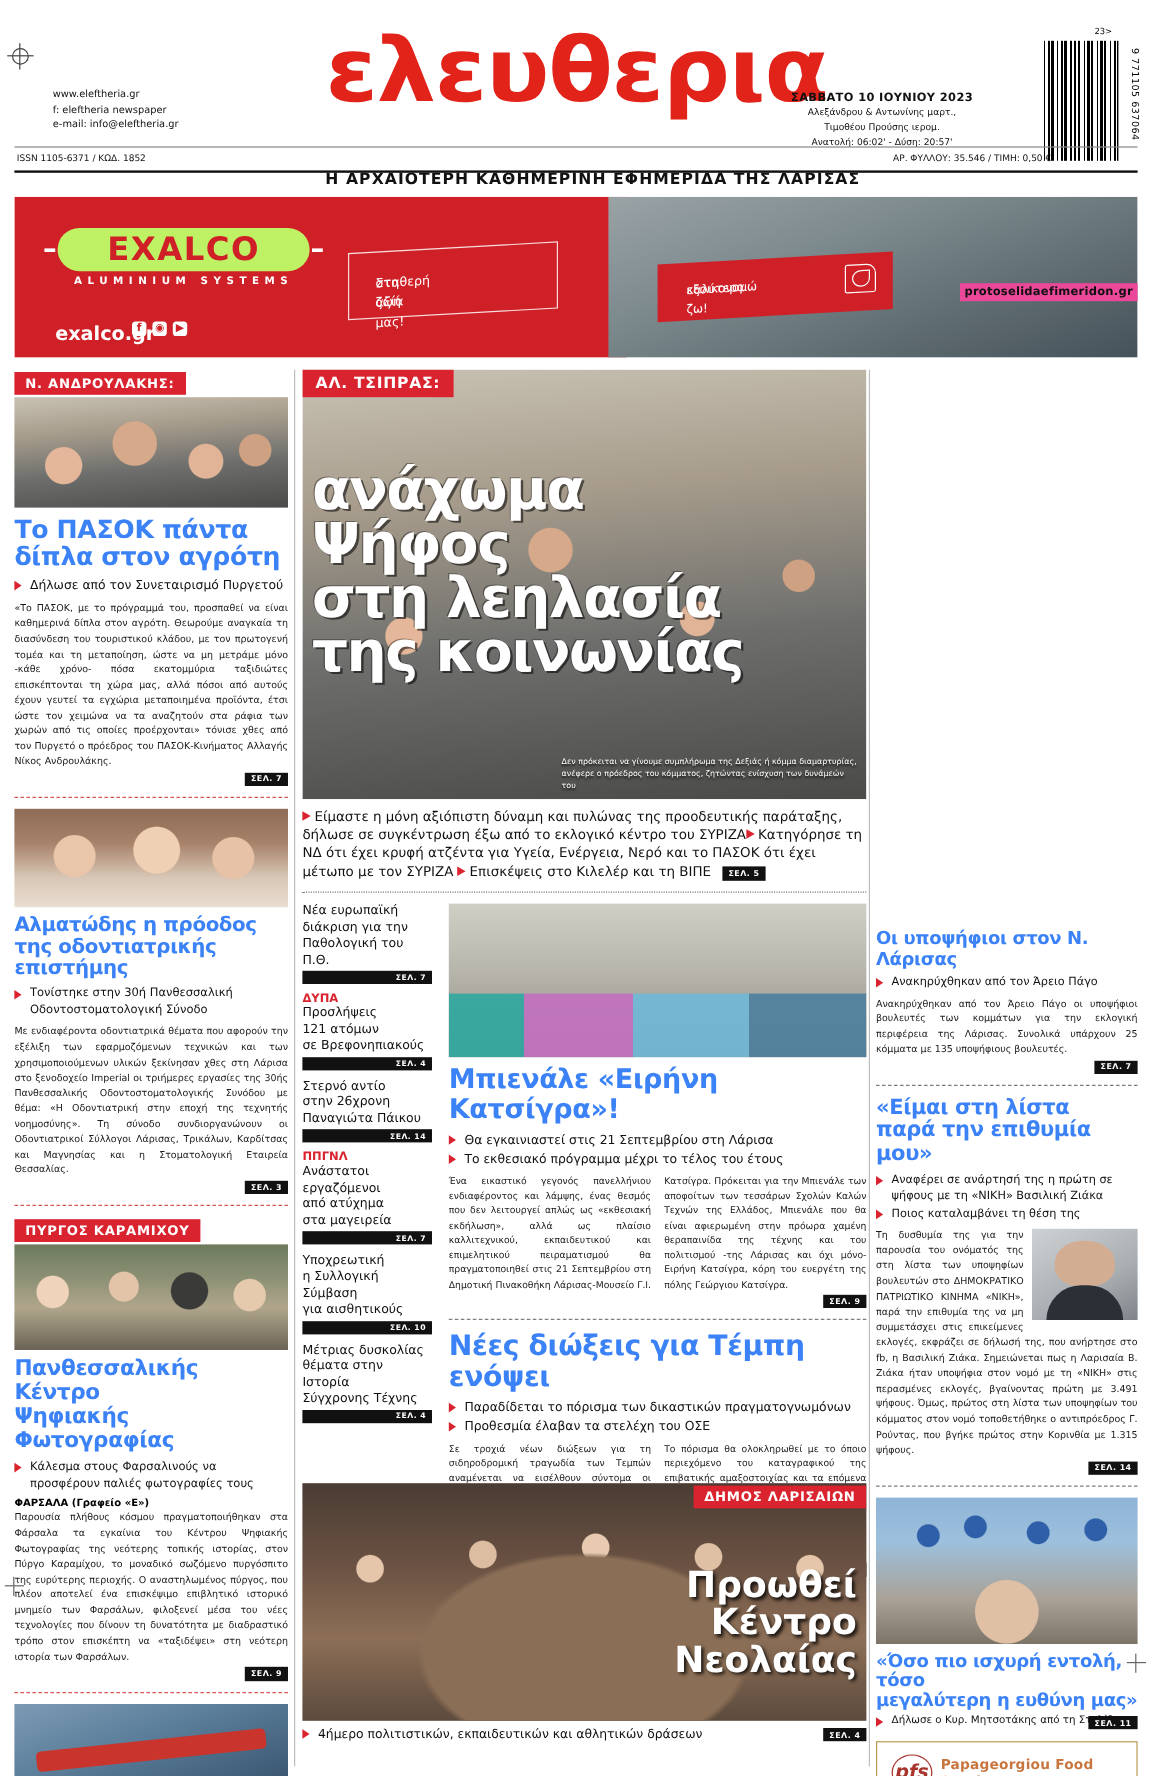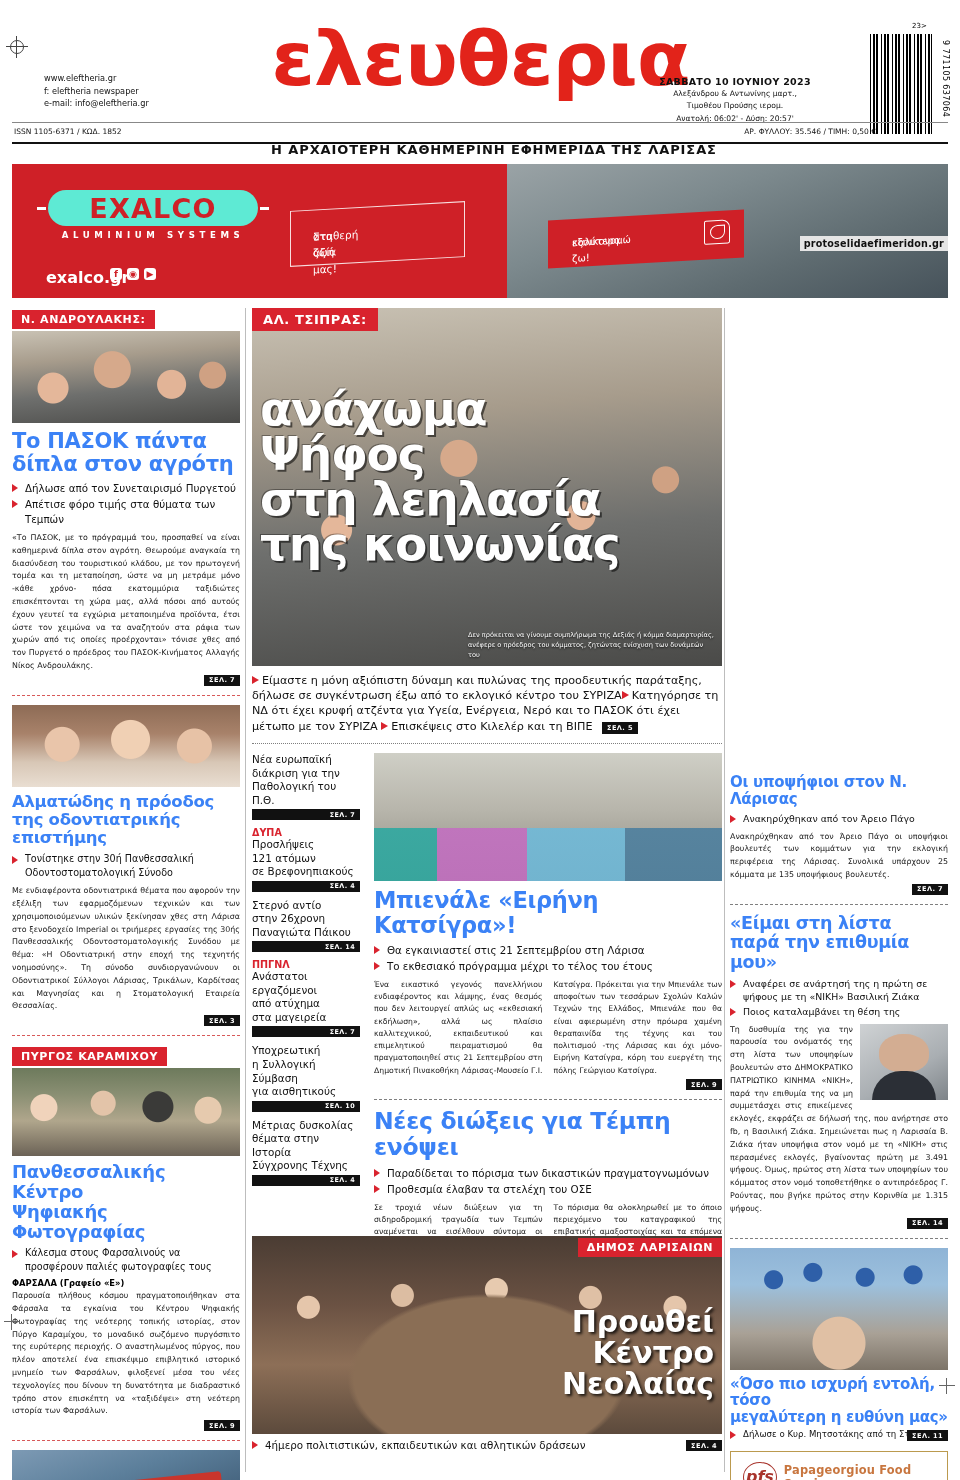--- a/index.html
+++ b/index.html
@@ -44,36 +44,36 @@
   .tagline { position:absolute; left:0; right:0; top:142px; text-align:center; font-size:13px; font-weight:bold; letter-spacing:.9px; color:#111;padding-left:28px; }
   .issueinfo { position:absolute; right:84px; top:127px; font-size:7.5px; color:#111; }
   .mast-rule2 { position:absolute; left:12px; right:12px; top:142px; border-top:2px solid #111; }
 
   
   .topad { position:absolute; left:12px; top:164px; width:936px; height:134px; overflow:hidden; }
   .topad .red { position:absolute; left:0; top:0; width:510px; height:134px; background:#cf2027; }
   .topad .photo { position:absolute; left:495px; top:0; width:441px; height:134px;
     background:linear-gradient(160deg,#9aa3a6 0%,#7d8a8e 35%,#5e6b70 70%,#46525a 100%); }
 
-  .exalco-pill { position:absolute; left:48px; top:190px; width:210px; height:36px; background:#5eead4; border-radius:18px; display:flex; align-items:center; justify-content:center; }
+  .exalco-pill { position:absolute; left:48px; top:190px; width:210px; height:36px; background:#bef264; border-radius:18px; display:flex; align-items:center; justify-content:center; }
   .exalco-pill span { color:#cf2027; font-size:27px; font-weight:bold; letter-spacing:1.2px; }
   .exalco-pill:before, .exalco-pill:after { content:""; position:absolute; top:17px; width:9px; height:2.5px; background:#fff; }
   .exalco-pill:before { left:-11px; } .exalco-pill:after { right:-11px; }
   .exalco-sub { position:absolute; left:48px; top:230px; width:210px; text-align:center; color:#fff; font-size:8.6px; letter-spacing:4.6px; font-weight:bold; }
   .exalco-url { position:absolute; left:46px; top:268px; color:#fff; font-size:16px; font-weight:bold; }
   .exalco-soc { position:absolute; left:110px; top:268px; display:flex; gap:5px; }
   .exalco-soc i { display:block; width:12px; height:12px; background:#fff; border-radius:3px; color:#cf2027; font-style:normal; font-size:9px; text-align:center; line-height:12px; font-weight:bold; }
 
   .slogan1 { position:absolute; left:290px; top:206px; width:175px; height:56px; border:1.4px solid rgba(255,255,255,.85); transform:skewY(-3.2deg); }
   .slogan1 span { position:absolute; left:11px; top:9px; color:#fff; font-size:10.5px; line-height:1.55; }
   .slogan2 { position:absolute; left:548px; top:215px; width:196px; height:48px; background:#cf2027; transform:skewY(-3.2deg); }
   .slogan2 span { position:absolute; left:12px; top:8px; color:#fff; font-size:10px; line-height:1.55; }
   .slogan2 .hicon { position:absolute; right:14px; top:9px; width:26px; height:24px; border:1.6px solid #fff; border-radius:2px 8px 2px 2px; }
   .slogan2 .hicon:after { content:""; position:absolute; left:5px; top:4px; width:13px; height:12px; border-radius:50% 0 50% 50%; border:1.4px solid #fff; }
-  .protosel { position:absolute; right:12px; top:236px; background:#e5e5e5; padding:2px 4px; font-size:9.6px; font-weight:bold; letter-spacing:.2px; color:#111; }
+  .protosel { position:absolute; right:12px; top:236px; background:#ec4899; padding:2px 4px; font-size:9.6px; font-weight:bold; letter-spacing:.2px; color:#111; }
 
   
   .cols { position:absolute; left:12px; top:308px; width:936px; height:1164px; }
   .colL { position:absolute; left:0; top:0; width:228px; height:1164px; }
   .colM { position:absolute; left:240px; top:0; width:470px; }
   .colR { position:absolute; left:718px; top:466px; width:218px; }
   .vrule { position:absolute; top:0; width:1px; height:1164px; background:#bdbdbd; }
 
   
   .kicker { display:inline-block; background:#d9232e; color:#fff; font-size:11px; font-weight:bold; letter-spacing:.6px; padding:3px 9px; }
@@ -238,21 +238,20 @@
 
     <div class="colL">
 
       <div>
         <div class="kicker">Ν. ΑΝΔΡΟΥΛΑΚΗΣ:</div>
         <div class="photo ph-crowd1" style="width:228px;height:92px;margin-top:2px"></div>
         <div class="hl" style="font-size:21px;margin-top:7px">Το ΠΑΣΟΚ πάντα</div>
         <div class="hl" style="font-size:21px">δίπλα στον αγρότη</div>
         <div class="bullets">
           <div class="bul">Δήλωσε από τον Συνεταιρισμό Πυργετού</div>
-          <div class="bul">Απέτισε φόρο τιμής στα θύματα των Τεμπών</div>
         </div>
         <div class="body">«Το ΠΑΣΟΚ, με το πρόγραμμά του, προσπαθεί να είναι καθημερινά δίπλα στον αγρότη. Θεωρούμε αναγκαία τη διασύνδεση του τουριστικού κλάδου, με τον πρωτογενή τομέα και τη μεταποίηση, ώστε να μη μετράμε μόνο -κάθε χρόνο- πόσα εκατομμύρια ταξιδιώτες επισκέπτονται τη χώρα μας, αλλά πόσοι από αυτούς έχουν γευτεί τα εγχώρια μεταποιημένα προϊόντα, έτσι ώστε τον χειμώνα να τα αναζητούν στα ράφια των χωρών από τις οποίες προέρχονται» τόνισε χθες από τον Πυργετό ο πρόεδρος του ΠΑΣΟΚ-Κινήματος Αλλαγής Νίκος Ανδρουλάκης.</div>
         <div class="sel">ΣΕΛ. 7</div>
         <div style="clear:both"></div>
       </div>
       <div class="dashrule"></div>
 
       <div>
         <div class="photo ph-dental" style="width:228px;height:82px"></div>
         <div class="hl" style="font-size:16.5px;margin-top:6px">Αλματώδης η πρόοδος</div>

